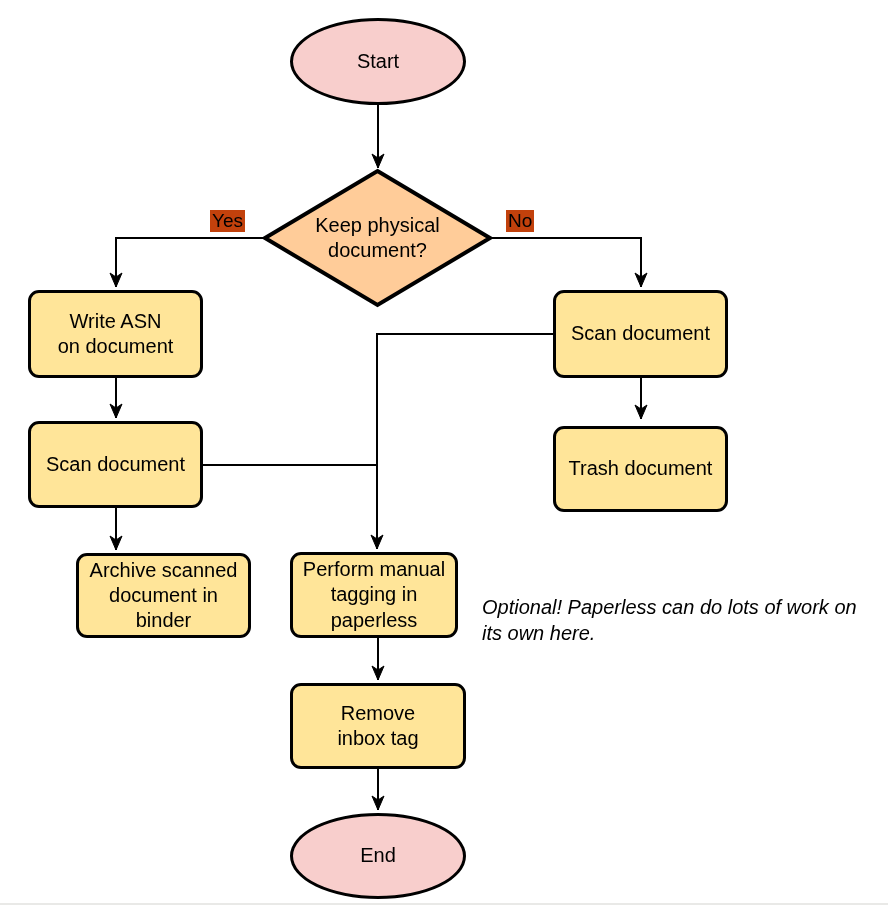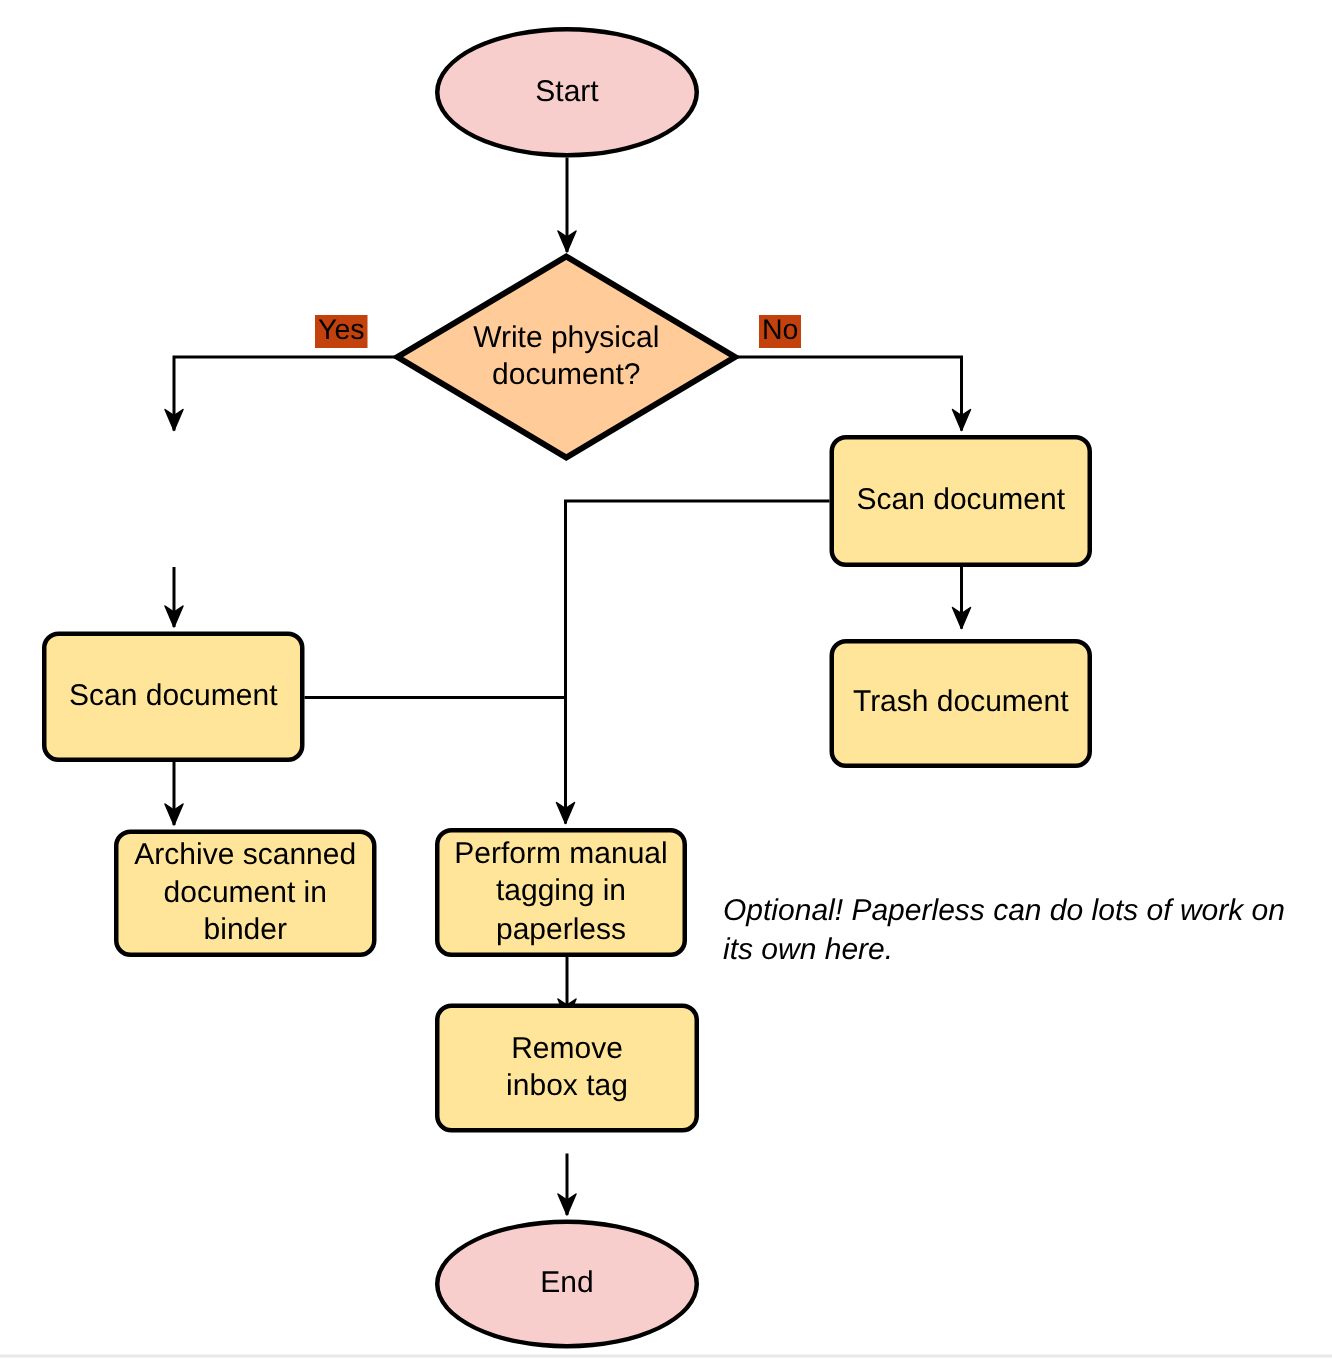--- a/index.html
+++ b/index.html
@@ -77,21 +77,21 @@
   }
 
   
   #node-start      { left: 290px; top: 18px;  width: 176px; height: 87px; }
   #node-write-asn  { left: 28px;  top: 290px; width: 175px; height: 88px; }
   #node-scan-left  { left: 28px;  top: 421px; width: 175px; height: 87px; }
   #node-archive    { left: 28px;  top: 553px; width: 175px; height: 85px; margin-left: 48px; }
   #node-scan-right { left: 553px; top: 290px; width: 175px; height: 88px; }
   #node-trash      { left: 553px; top: 426px; width: 175px; height: 86px; }
   #node-perform    { left: 290px; top: 552px; width: 168px; height: 86px; }
-  #node-remove     { left: 290px; top: 669px; width: 176px; height: 86px; }
+  #node-remove     { left: 290px; top: 683px; width: 176px; height: 86px; }
   #node-end        { left: 290px; top: 813px; width: 176px; height: 86px; }
 </style>
 </head>
 <body>
 
 <div class="canvas">
 
   <svg class="edges" width="888" height="907" viewBox="0 0 888 907" fill="none" xmlns="http://www.w3.org/2000/svg">
     <defs>
       <marker id="arrow" viewBox="0 0 16 16" markerWidth="16" markerHeight="16" refX="15" refY="8" orient="auto" markerUnits="userSpaceOnUse">
@@ -111,27 +111,31 @@
     <path d="M378,769 L378,810" stroke="#000000" stroke-width="2" marker-end="url(#arrow)"></path>
 
     <polygon points="377.5,171 490,238 377.5,305 265,238" stroke="#000000" stroke-width="4" stroke-linejoin="miter" fill="#ffcc99"></polygon>
   </svg>
 
   <div class="node terminal" id="node-start">
     <span class="label">Start</span>
   </div>
 
   <div class="decision-label">
-    <span class="label">Write physical
+    <span class="label">Keep physical
 document?</span>
   </div>
 
   <span class="edge-label yes">Yes</span>
   <span class="edge-label no">No</span>
 
+  <div class="node process" id="node-write-asn">
+    <span class="label">Write ASN
+on document</span>
+  </div>
 
   <div class="node process" id="node-scan-left">
     <span class="label">Scan document</span>
   </div>
 
   <div class="node process" id="node-archive">
     <span class="label">Archive scanned
 document in
 binder</span>
   </div>

